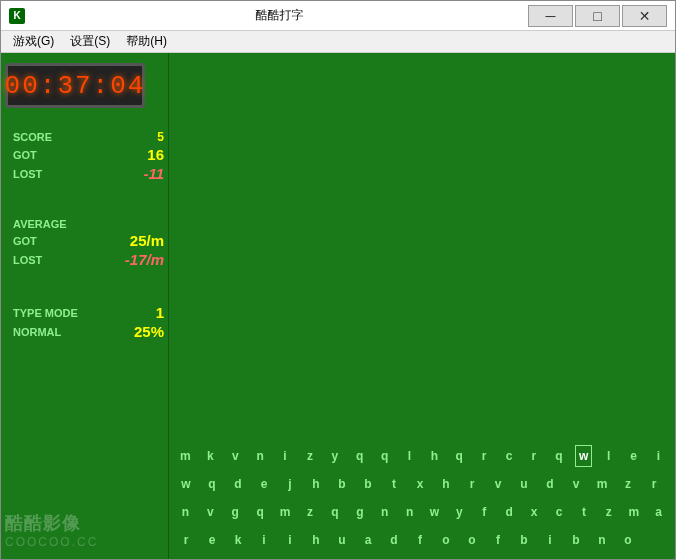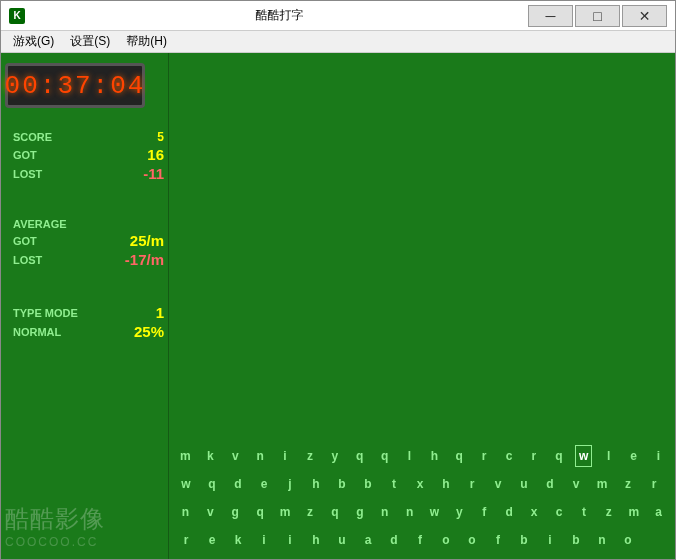--- a/index.html
+++ b/index.html
@@ -146,35 +146,35 @@
       font-family: Arial, sans-serif;
     }
 
     .stat-value {
       color: #ffff00;
       font-size: 15px;
       font-weight: bold;
       font-family: Arial, sans-serif;
     }
 
-    .stat-value.red { color: #ff6666; }
+    .stat-value.red { color: #ff6666; font-style: italic; }
     .stat-value.score { color: #ffff00; font-size: 12px; }
 
     .section-gap { height: 8px; }
 
     
     .watermark {
       margin-top: auto;
       padding-top: 8px;
     }
 
     .watermark-main {
       color: rgba(255,255,255,0.25);
-      font-size: 24px;
-      font-weight: normal;
+      font-size: 18px;
+      font-weight: bold;
       font-family: Arial, sans-serif;
       letter-spacing: 1px;
     }
 
     .watermark-sub {
       color: rgba(255,255,255,0.2);
       font-size: 12px;
       font-family: Arial, sans-serif;
       letter-spacing: 2px;
     }

